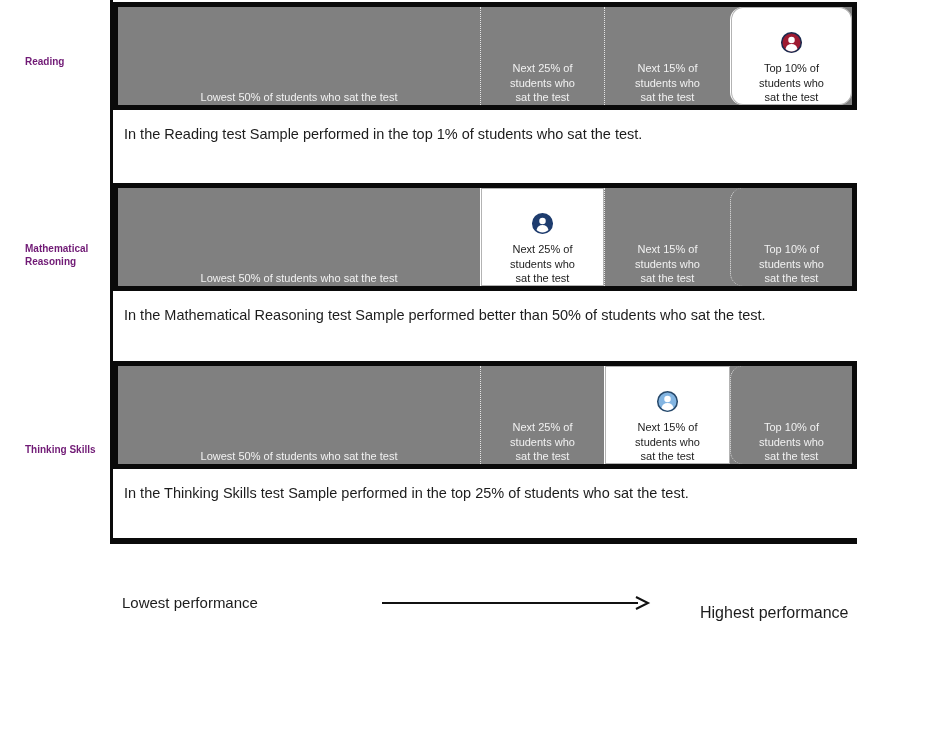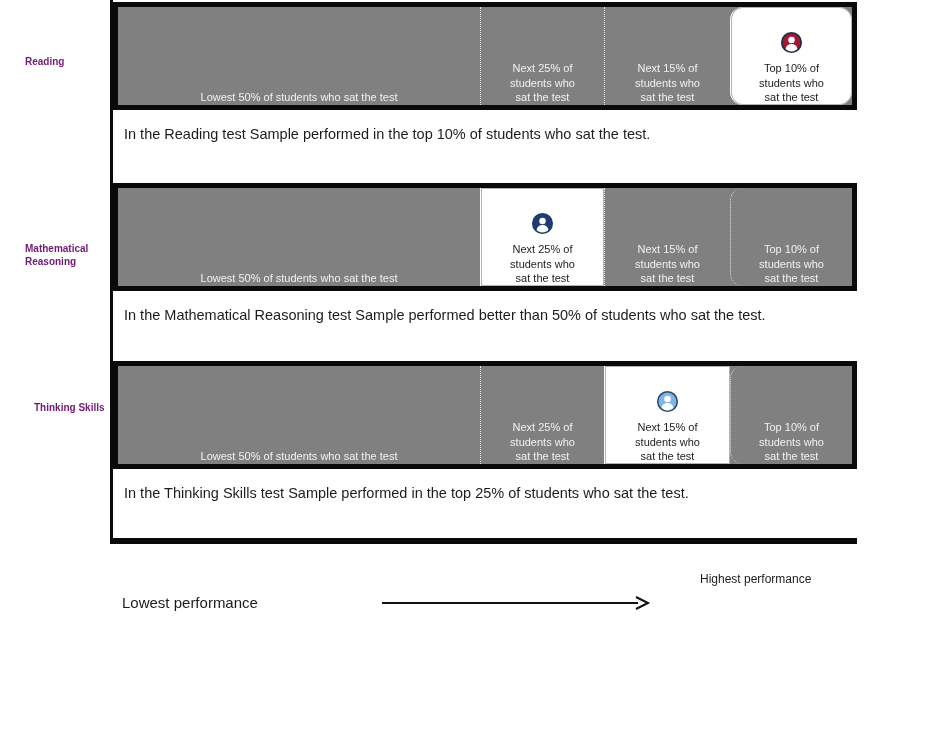--- a/index.html
+++ b/index.html
@@ -31,21 +31,21 @@
   .person-icon{width:23px;height:23px;display:block;}
 
   
   .desc{position:absolute;left:113px;width:744px;padding:16px 0 0 11px;box-sizing:border-box;}
   .desc p{margin:0;font-size:14.5px;color:#1c1c1c;}
 
   
   .legend-title{position:absolute;left:113px;top:559px;width:744px;text-align:center;
                 font-size:15px;color:#1c1c1c;}
   .legend-low{position:absolute;left:122px;top:594px;font-size:15px;color:#1c1c1c;}
-  .legend-high{position:absolute;left:700px;top:572px;font-size:12px;color:#1c1c1c;}
+  .legend-high{position:absolute;left:700px;top:604px;font-size:16px;color:#1c1c1c;}
   .legend-arrow{position:absolute;left:380px;top:595px;}
 
   
   .nsw-logo{position:absolute;left:777px;top:619px;width:78px;text-align:center;}
   .nsw-logo .waratah{display:block;margin:0 auto;}
   .nsw-name{font-size:27px;font-weight:bold;color:#1D2E55;letter-spacing:1px;line-height:1;margin-top:-2px;}
   .nsw-sub{font-size:8px;font-weight:bold;color:#1D2E55;letter-spacing:1.5px;margin-top:1px;}
 </style>
 </head>
 <body>
@@ -71,21 +71,21 @@
       <svg class="person-icon" viewBox="0 0 24 24">
         <circle cx="12" cy="12" r="10.2" stroke-width="1.6" fill="#9E1B32" stroke="#1B2A4E"></circle>
         <circle cx="12" cy="9.3" r="3.4" fill="#ffffff"></circle>
         <path d="M5.8 18.9 C6.4 15.3 8.9 13.6 12 13.6 C15.1 13.6 17.6 15.3 18.2 18.9 C16.5 20.5 14.4 21.3 12 21.3 C9.6 21.3 7.5 20.5 5.8 18.9 Z" fill="#ffffff"></path>
       </svg>
       <span class="band-text">Top 10% of students who sat the test</span>
     </div>
   </div>
 
   <div class="desc" style="top:110px;height:73px;">
-    <p>In the Reading test Sample performed in the top 10% of students who sat the test.</p>
+    <p>In the Reading test Sample performed in the top 1% of students who sat the test.</p>
   </div>
 
   <div class="row-label" style="top:243px;">Mathematical Reasoning</div>
 
   <div class="bar" style="top:183px;">
     <div class="seg seg-1">
       <span class="band-text">Lowest 50% of students who sat the test</span>
     </div>
     <div class="seg seg-2 hl">
       <svg class="person-icon" viewBox="0 0 24 24">
@@ -100,21 +100,21 @@
     </div>
     <div class="seg seg-4">
       <span class="band-text">Top 10% of students who sat the test</span>
     </div>
   </div>
 
   <div class="desc" style="top:291px;height:70px;">
     <p>In the Mathematical Reasoning test Sample performed better than 50% of students who sat the test.</p>
   </div>
 
-  <div class="row-label" style="top:402px;margin-left:9px;">Thinking Skills</div>
+  <div class="row-label" style="top:444px;">Thinking Skills</div>
 
   <div class="bar" style="top:361px;">
     <div class="seg seg-1">
       <span class="band-text">Lowest 50% of students who sat the test</span>
     </div>
     <div class="seg seg-2">
       <span class="band-text">Next 25% of students who sat the test</span>
     </div>
     <div class="seg seg-3 hl">
       <svg class="person-icon" viewBox="0 0 24 24">

